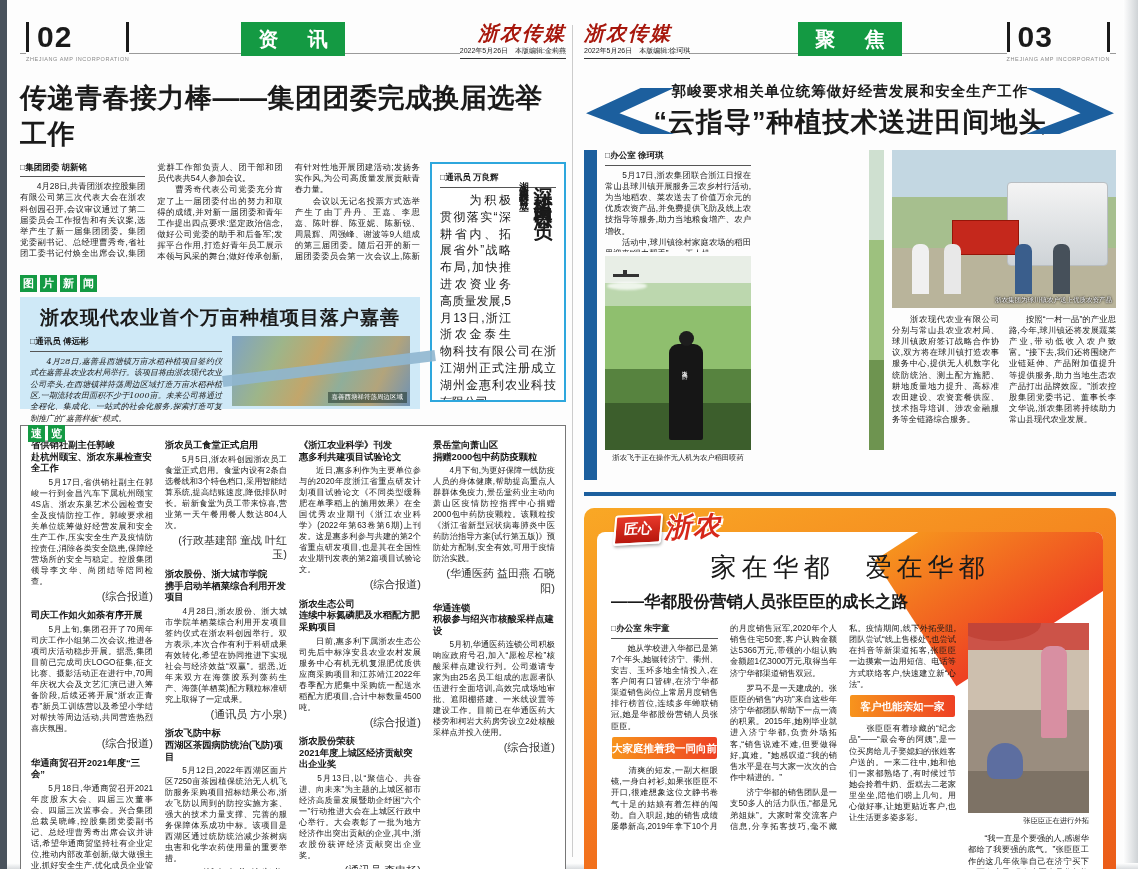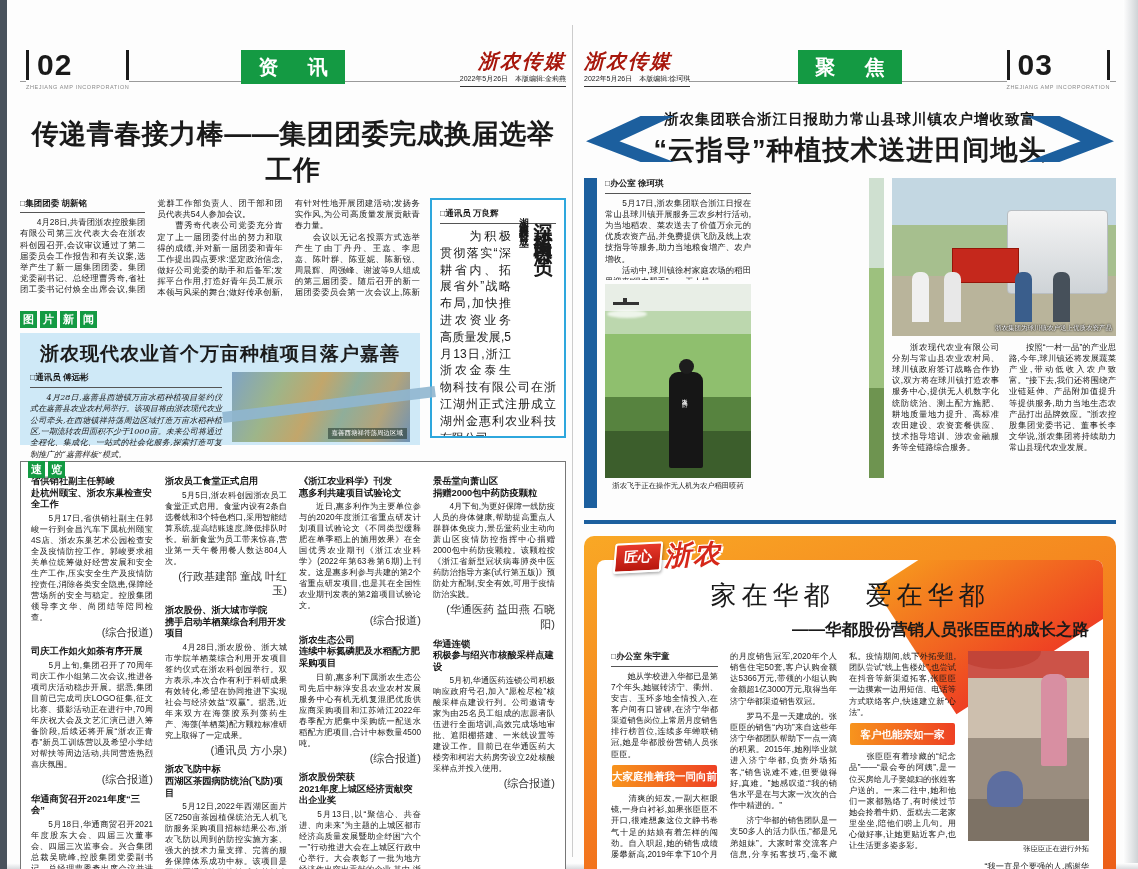--- a/index.html
+++ b/index.html
@@ -7,33 +7,33 @@
          font-family:"Liberation Sans",sans-serif;color:#1a1a1a;}
   .edge-l{position:absolute;left:0;top:0;width:7px;height:100%;background:#49525c;}
   .edge-r{position:absolute;right:0;top:0;width:15px;height:100%;background:linear-gradient(90deg,#fff,#cfd3d6);}
   .edge-b{position:absolute;left:7px;bottom:0;width:100%;height:6px;background:linear-gradient(#fff,#d9dcdf);}
   .gutter{position:absolute;left:572px;top:25px;bottom:12px;width:1px;background:#ccc;}
   .page{position:absolute;top:22px;}
   .pl{left:20px;width:546px;}
   .pr{left:584px;width:532px;}
 
   
-  .hdr{position:relative;height:52px;margin-top:28px;}
+  .hdr{position:relative;height:52px;}
   .hline{position:absolute;left:0;right:0;top:31px;border-top:1px solid #9a9a9a;}
   .pn{position:absolute;top:0;background:#fdfdfd;z-index:2;}
   .pn .num{font-size:30px;font-weight:900;line-height:1;padding:0 8px;border-left:3px solid #1a1a1a;border-right:3px solid #1a1a1a;letter-spacing:1px;}
   .pn .corp{font-size:5.5px;color:#8a8a8a;letter-spacing:.6px;margin-top:4px;}
   .secbox{position:absolute;left:50%;transform:translateX(-50%);top:0;width:104px;height:34px;background:#149a43;color:#fff;
           display:flex;align-items:center;justify-content:center;font-size:20px;font-weight:700;letter-spacing:12px;padding-left:12px;box-sizing:border-box;z-index:3;}
   .mastblk{position:absolute;top:0;background:#fdfdfd;z-index:2;}
   .mast{color:#a7170c;font-family:"DejaVu Serif",serif;font-style:italic;font-weight:700;font-size:20px;letter-spacing:2px;line-height:1.1;}
   .dateline{font-size:7px;color:#222;border-bottom:1.5px solid #333;padding-bottom:2px;margin-top:2px;}
 
   
-  .hl-main{font-size:27px;font-weight:900;text-align:center;letter-spacing:.5px;margin:14px 0 10px;}
+  .hl-main{font-size:27px;font-weight:900;letter-spacing:.5px;margin:6px 0 10px;}
   .byline{font-size:8.5px;font-weight:700;border-bottom:1px solid #555;padding-bottom:3px;margin-bottom:4px;}
   .row1{display:flex;gap:10px;}
   .lcol{flex:1;min-width:0;}
   .cols3{column-count:3;column-gap:12px;height:104px;overflow:hidden;font-size:8.4px;line-height:1.33;text-align:justify;white-space:pre-line;}
   .glabel{display:flex;gap:3px;margin:9px 0 5px;}
   .gsq{width:17px;height:17px;background:#149a43;color:#fff;font-size:11px;font-weight:700;display:flex;align-items:center;justify-content:center;}
   .pnl{background:#cfe9f7;padding:7px 10px 8px;height:112px;box-sizing:border-box;}
   .pnlt{font-size:19px;font-weight:900;text-align:center;margin:1px 0 5px;letter-spacing:1px;}
   .pnlrow{display:flex;gap:10px;}
   .pnlbody{flex:1;font-family:"DejaVu Serif",serif;font-style:italic;font-size:8px;line-height:1.42;text-align:justify;white-space:pre-line;}
@@ -92,21 +92,21 @@
 
   .feat{position:relative;background:linear-gradient(160deg,#f9a825,#f2711c 55%,#e85417);border-radius:10px;padding:24px 13px 14px;}
   .badge{position:absolute;top:2px;left:30px;z-index:4;transform:rotate(-3deg);display:flex;align-items:center;}
   .b1{background:linear-gradient(#e8392b,#b7170d);color:#fff;font-weight:900;font-size:14px;padding:4px 8px;
       transform:skewX(-8deg);border:2px solid #fff;border-radius:3px;box-shadow:1px 2px 3px rgba(0,0,0,.3);}
   .b2{font-size:27px;font-weight:900;font-style:italic;color:#d6281a;margin-left:2px;letter-spacing:2px;
       text-shadow:-1px -1px 0 #fff,1px -1px 0 #fff,-1px 1px 0 #fff,2px 2px 0 #fff;}
   .featin{background:#fff;border-radius:8px;position:relative;overflow:hidden;padding:12px 14px 10px;}
   .ribbon{position:absolute;top:-60px;right:-70px;width:280px;height:150px;background:linear-gradient(#f6921e,#ee4023);transform:rotate(-33deg);}
   .ftitle{position:relative;text-align:center;font-size:26px;font-weight:400;letter-spacing:5px;margin-top:6px;}
-  .fsub{position:relative;text-align:right;font-size:16.5px;font-weight:700;margin:6px 0 10px;}
+  .fsub{position:relative;text-align:left;font-size:16.5px;font-weight:700;margin:6px 0 10px;}
   .fbody{position:relative;display:flex;gap:12px;}
   .fcols{width:345px;flex:none;column-count:3;column-gap:12px;height:258px;overflow:hidden;font-size:8.2px;line-height:1.36;text-align:justify;}
   .fcols p{margin:0 0 4px;white-space:pre-line;}
   .pill{display:block;background:linear-gradient(90deg,#f7941d,#ee4023);color:#fff;font-weight:800;font-size:10.5px;
         text-align:center;border-radius:2px;padding:4px 0;margin:5px 1px 6px;break-inside:avoid;}
   .fright{flex:1;min-width:0;}
   .fphoto{height:190px;position:relative;overflow:hidden;
      background:linear-gradient(180deg,#cc5348 0 14%,#cdbfae 14% 46%,#9a8d7f 46% 78%,#7d7265 78% 100%);}
   .um{position:absolute;left:-12px;top:-16px;width:70%;height:34px;background:#c24438;border-radius:0 0 50% 50%;}
   .seller{position:absolute;left:16%;bottom:18%;width:36px;height:36px;border-radius:50% 50% 8px 8px;background:#5d6ea0;}
@@ -260,21 +260,21 @@
       <div class="secbox">聚 焦</div>
       <div class="pn" style="right:6px;">
         <div class="num">03</div>
         <div class="corp">ZHEJIANG AMP INCORPORATION</div>
       </div>
     </div>
 
     <div class="khead">
       <div class="wedge wl"></div>
       <div class="wedge wr"></div>
-      <div class="kick">浙农集团联合浙江日报助力常山县球川镇农户增收致富</div>
+      <div class="kick">郭峻要求相关单位统筹做好经营发展和安全生产工作</div>
       <div class="rhl">“云指导”种植技术送进田间地头</div>
     </div>
 
     <div class="art">
       <div class="bluebar"></div>
       <div class="halfL">
         <div class="subA">
           <div class="byline">□办公室 徐珂琪</div>
           <div class="pA">　　5月17日,浙农集团联合浙江日报在常山县球川镇开展服务三农乡村行活动,为当地稻农、菜农送去了价值万余元的优质农资产品,并免费提供飞防及线上农技指导等服务,助力当地粮食增产、农户增收。
 　　活动中,球川镇徐村家庭农场的稻田里迎来“得力帮手”——无人机。</div>

